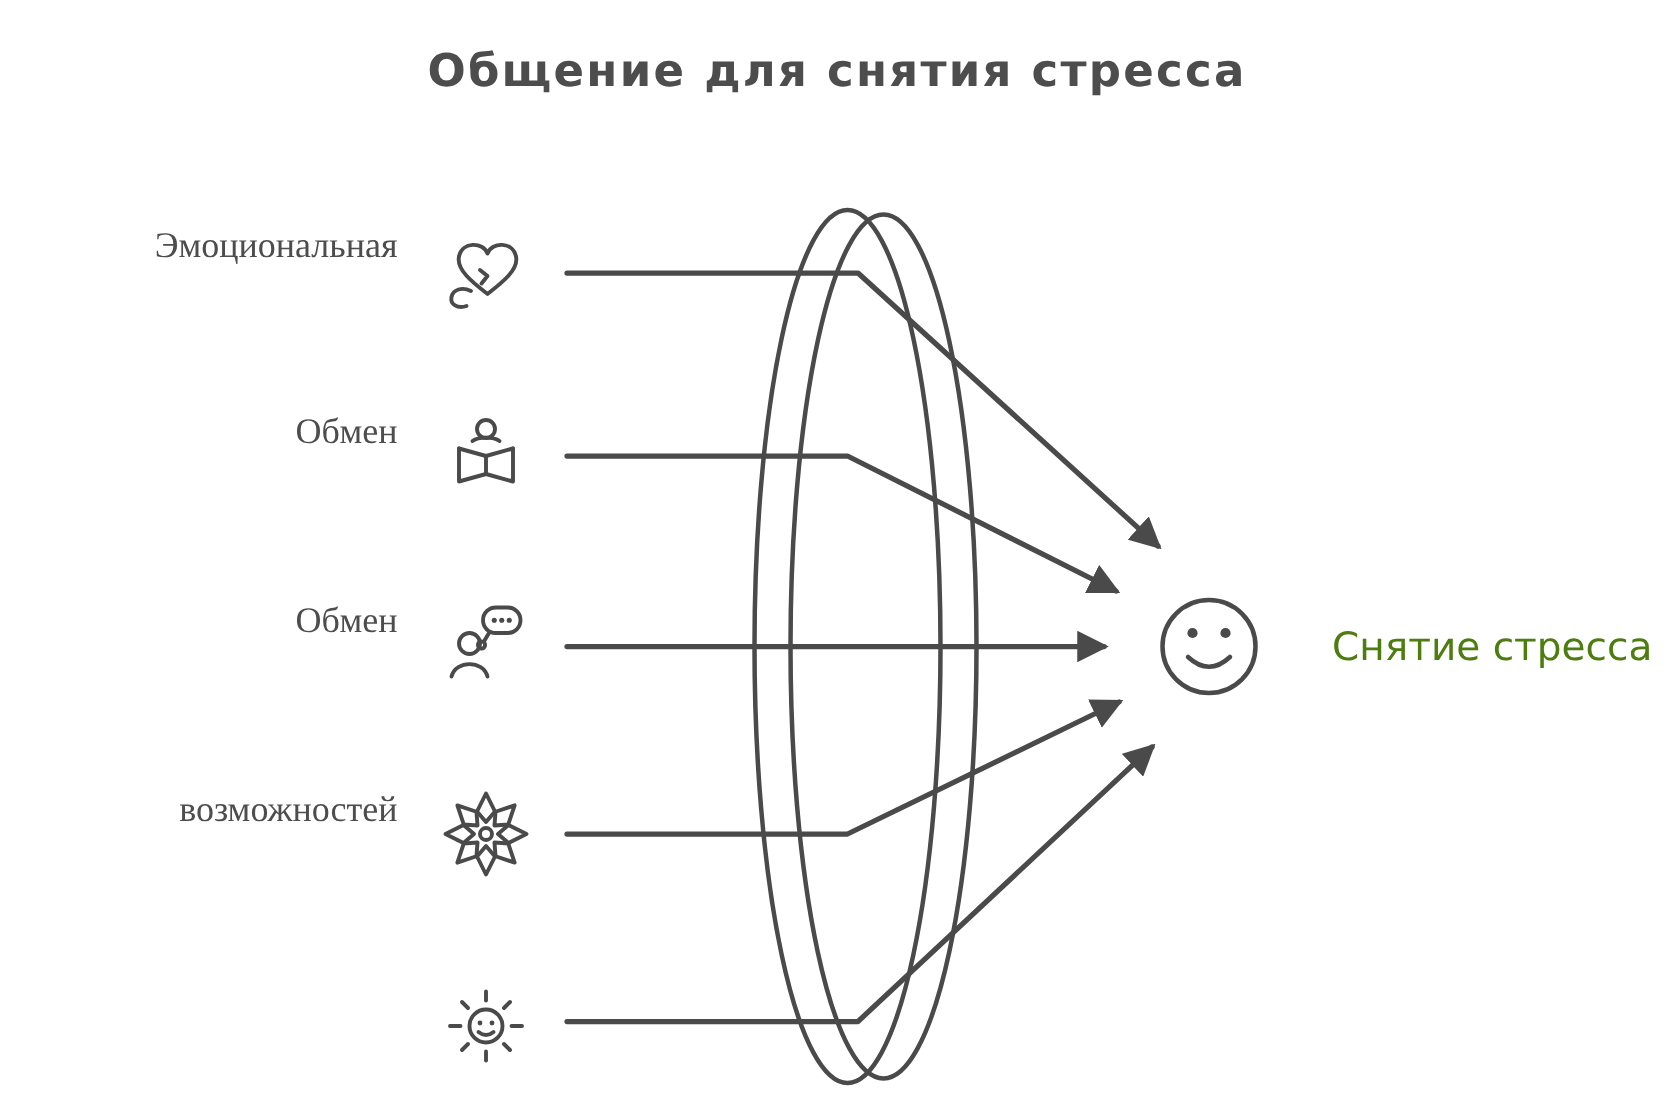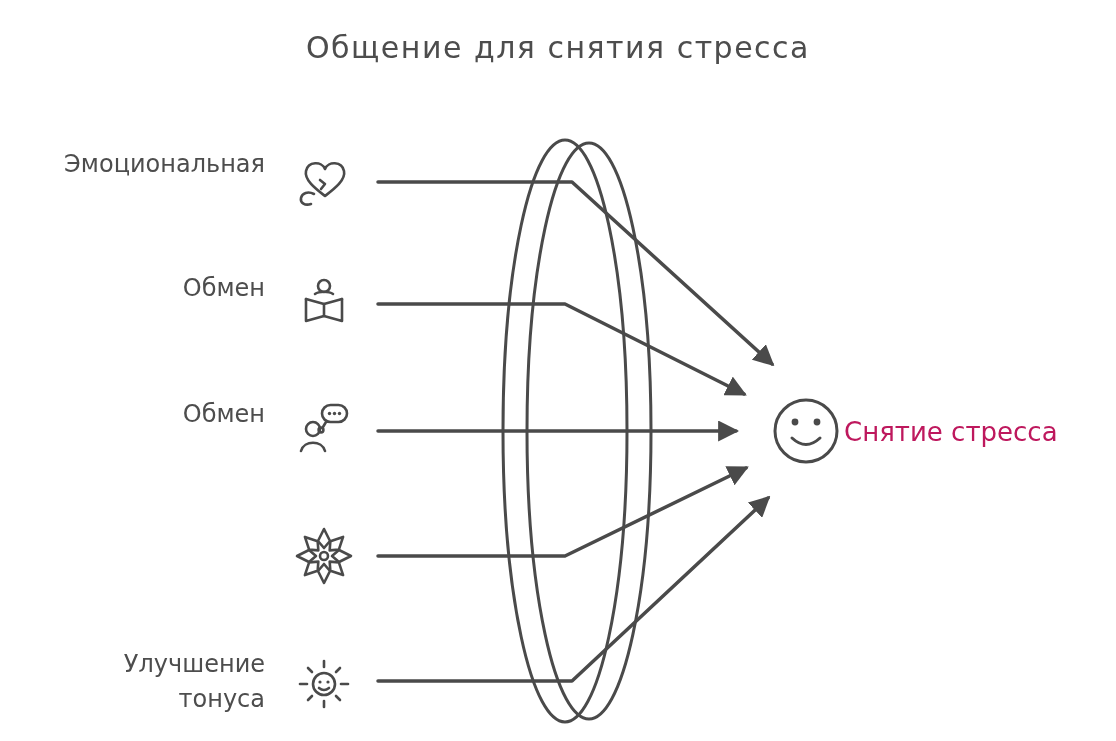--- a/index.html
+++ b/index.html
@@ -12,38 +12,39 @@
     color: #4d4d4d;
     font-family: "DejaVu Sans", "Liberation Sans", sans-serif;
   }
   .title {
     position: absolute;
     top: 30px;
     left: 0;
     width: 100%;
     text-align: center;
     font-size: 30px;
-    font-weight: normal;
+    font-weight: bold;
     letter-spacing: 1.5px;
     color: #4d4d4d;
   }
   .label {
     position: absolute;
     width: 250px;
     text-align: right;
     font-size: 24px;
     line-height: 35px;
     color: #4d4d4d;
+    font-family: Liberation Serif, serif;
   }
   .result-label {
     position: absolute;
-    left: 844px;
+    left: 888px;
     top: 417px;
     font-size: 26px;
-    color: #be185d;
+    color: #4d7c0f;
     white-space: nowrap;
   }
   svg.layer { position: absolute; left: 0; top: 0; }
   .layer polyline {
     fill: none;
     stroke: #4a4a4a;
     stroke-width: 3.5;
     stroke-linejoin: round;
     stroke-linecap: round;
   }
@@ -129,39 +130,36 @@
       <rect class="st" x="30" y="7" width="25" height="17" rx="8.5"></rect>
       <circle class="fl" cx="37.5" cy="15.5" r="1.7"></circle>
       <circle class="fl" cx="42.5" cy="15.5" r="1.7"></circle>
       <circle class="fl" cx="47.5" cy="15.5" r="1.7"></circle>
       <path class="st" d="M34 24 L31 29"></path>
       <circle class="st" cx="29" cy="32" r="2.4"></circle>
     </svg>
   </span>
 
   <div class="label" style="left:15px; top:523px;">
+    <div>возможностей</div>
   </div>
   <span class="icon" style="left:292px; top:524px;">
     <svg viewBox="0 0 64 64">
       <path id="petal" class="st" d="M32 5 L38 17 L32 24 L26 17 Z"></path>
       <use href="#petal" transform="rotate(45 32 32)"></use>
       <use href="#petal" transform="rotate(90 32 32)"></use>
       <use href="#petal" transform="rotate(135 32 32)"></use>
       <use href="#petal" transform="rotate(180 32 32)"></use>
       <use href="#petal" transform="rotate(225 32 32)"></use>
       <use href="#petal" transform="rotate(270 32 32)"></use>
       <use href="#petal" transform="rotate(315 32 32)"></use>
       <circle class="st" cx="32" cy="32" r="4"></circle>
     </svg>
   </span>
 
-  <div class="label" style="left:15px; top:647px;">
-    <div>Улучшение</div>
-    <div>тонуса</div>
-  </div>
   <span class="icon" style="left:292px; top:648px;">
     <svg viewBox="0 0 64 64">
       <circle class="st" cx="32" cy="36" r="11"></circle>
       <circle class="fl" cx="28" cy="34" r="1.6"></circle>
       <circle class="fl" cx="36" cy="34" r="1.6"></circle>
       <path class="st" d="M27 40 Q 32 44 37 40"></path>
       <path class="st" d="M32 19 L32 13"></path>
       <path class="st" d="M20 24 L16 20"></path>
       <path class="st" d="M44 24 L48 20"></path>
       <path class="st" d="M15 36 L8 36"></path>

